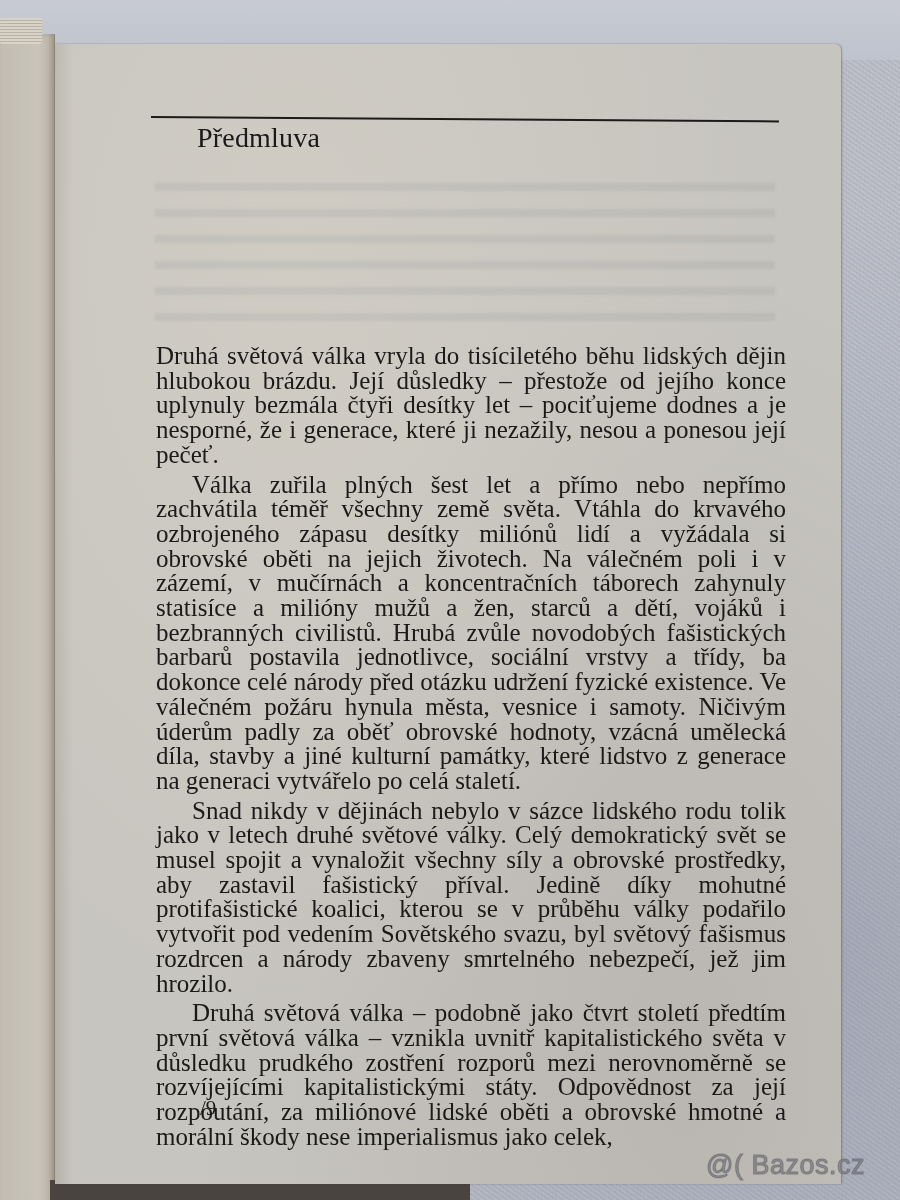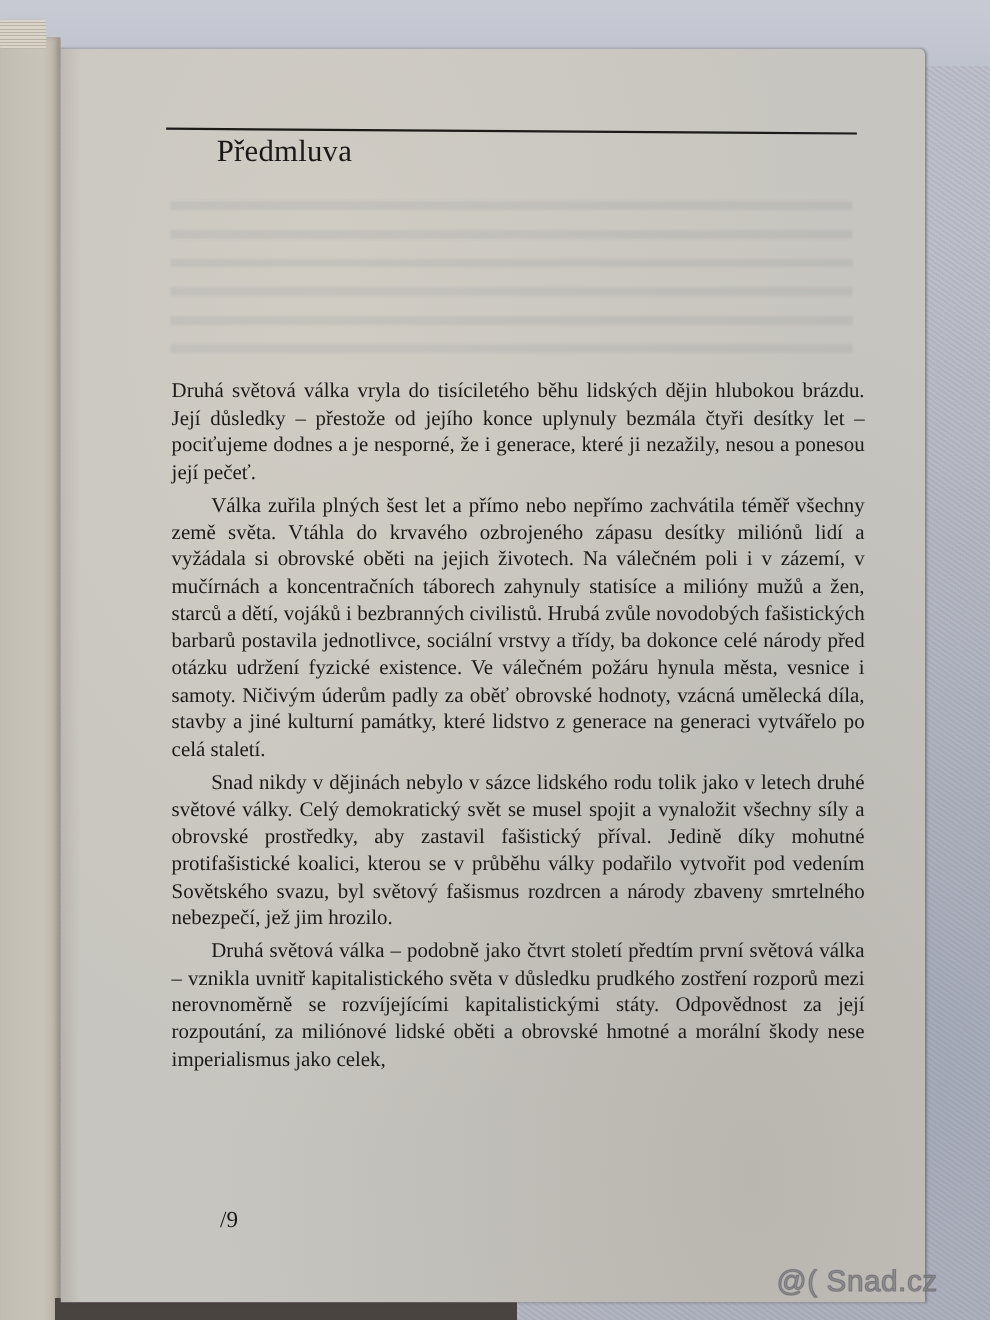--- a/index.html
+++ b/index.html
@@ -98,21 +98,21 @@
         rgba(120,125,135,0.12) 14px 22px,
         rgba(120,125,135,0) 22px 26px);
       filter: blur(1px);
     }
     .body-text {
       position: absolute;
       left: 101px;
       top: 300px;
       width: 630px;
       color: #1c1a19;
-      font-size: 19px;
+      font-size: 25px;
       line-height: 24.7px;
       text-align: justify;
       hyphens: manual;
     }
     .body-text p {
       margin: 0 0 5px 0;
       text-indent: 36px;
     }
     .body-text p.first {
       text-indent: 0;
@@ -153,13 +153,13 @@
   <div class="body-text">
     <p class="first">Druhá světová válka vryla do tisíciletého běhu lidských dějin hlubokou brázdu. Její důsledky – přestože od jejího konce uplynuly bezmála čtyři desítky let – pociťujeme dodnes a je nesporné, že i generace, které ji nezažily, nesou a ponesou její pečeť.</p>
     <p>Válka zuřila plných šest let a přímo nebo nepřímo zachvátila téměř všechny země světa. Vtáhla do krvavého ozbrojeného zápasu desítky miliónů lidí a vyžádala si obrovské oběti na jejich životech. Na válečném poli i v zázemí, v mučírnách a koncentračních táborech zahynuly statisíce a milióny mužů a žen, starců a dětí, vojáků i bezbranných civilistů. Hrubá zvůle novodobých fašistických barbarů postavila jednotlivce, sociální vrstvy a třídy, ba dokonce celé národy před otázku udržení fyzické existence. Ve válečném požáru hynula města, vesnice i samoty. Ničivým úderům padly za oběť obrovské hodnoty, vzácná umělecká díla, stavby a jiné kulturní památky, které lidstvo z generace na generaci vytvářelo po celá staletí.</p>
     <p>Snad nikdy v dějinách nebylo v sázce lidského rodu tolik jako v letech druhé světové války. Celý demokratický svět se musel spojit a vynaložit všechny síly a obrovské prostředky, aby zastavil fašistický příval. Jedině díky mohutné protifašistické koalici, kterou se v průběhu války podařilo vytvořit pod vedením Sovětského svazu, byl světový fašismus rozdrcen a národy zbaveny smrtelného nebezpečí, jež jim hrozilo.</p>
     <p>Druhá světová válka – podobně jako čtvrt století předtím první světová válka – vznikla uvnitř kapitalistického světa v důsledku prudkého zostření rozporů mezi nerovnoměrně se rozvíjejícími kapita­listickými státy. Odpovědnost za její rozpoutání, za miliónové lidské oběti a obrovské hmotné a morální škody nese imperialismus jako celek,</p>
   </div>
 
   <div class="page-number">/9</div>
 </div>
 
-<div class="watermark">@( Snad.cz</div>
+<div class="watermark">@( Bazos.cz</div>
 
 </body></html>

